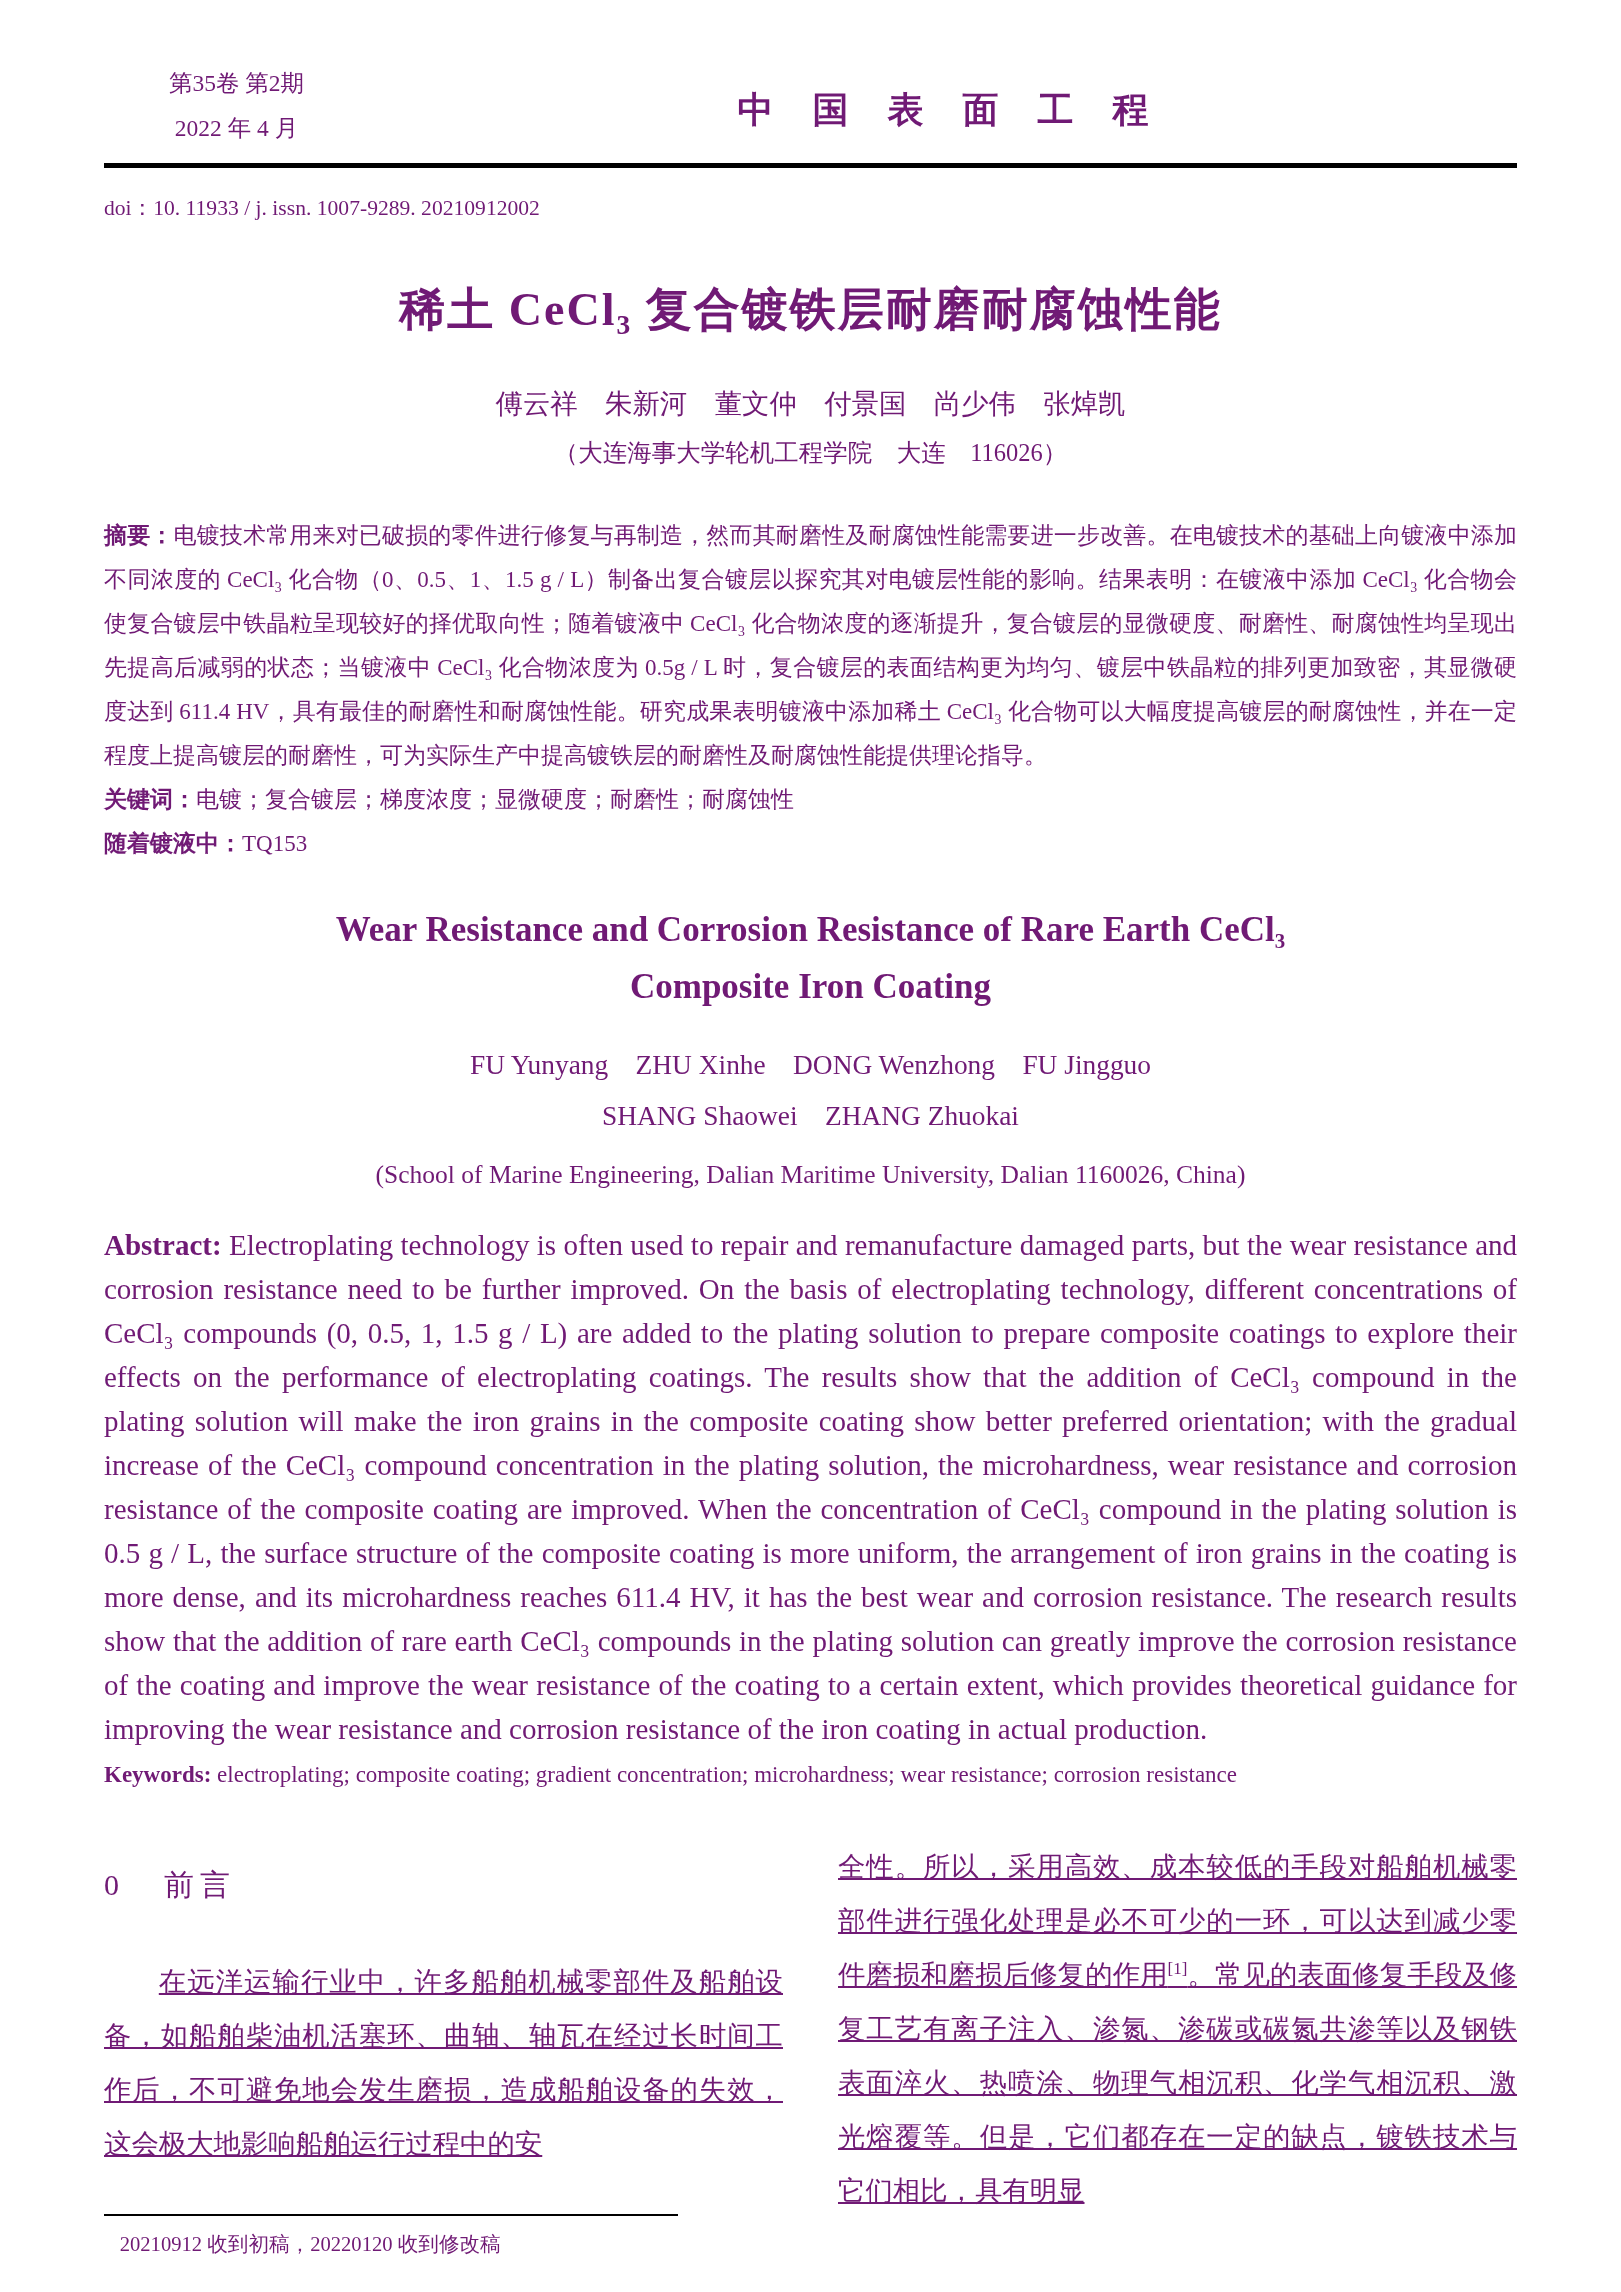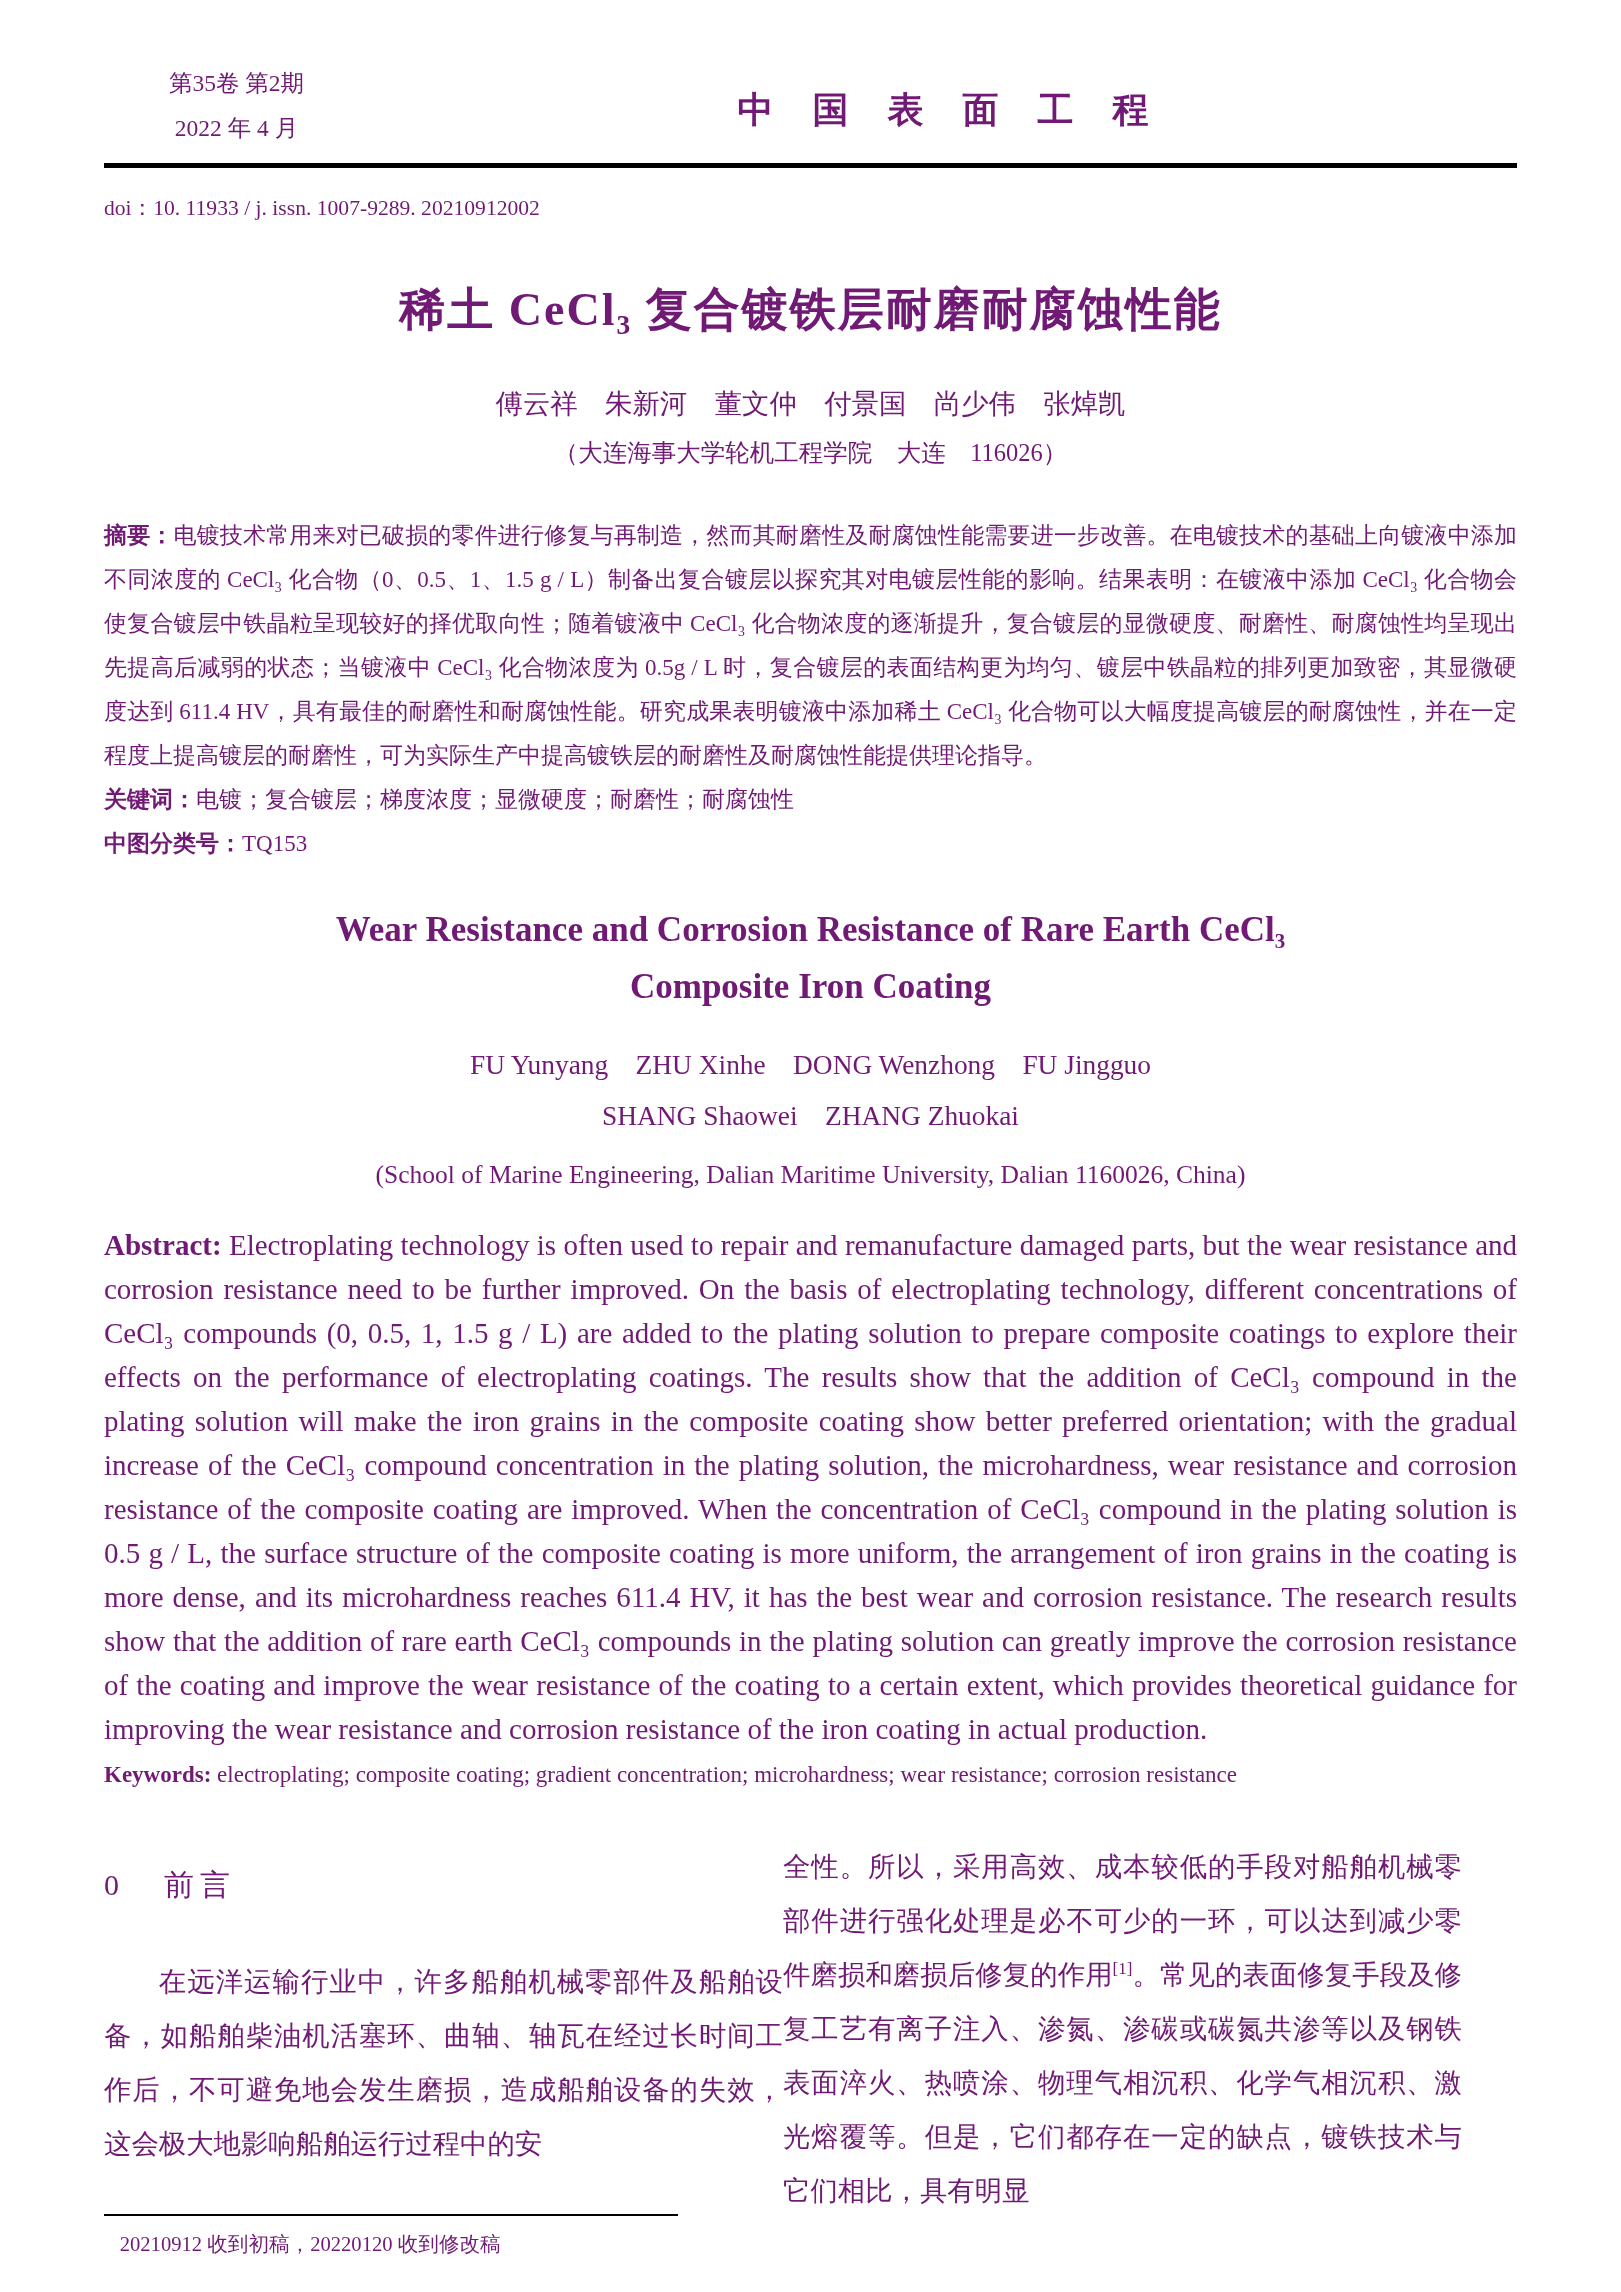--- a/index.html
+++ b/index.html
@@ -37,21 +37,21 @@
   .lab { font-weight: bold; }
 
   
   .title-en { margin-top: 35px; text-align: center; font-size: 35px; font-weight: bold; line-height: 57px; }
   .authors-en { margin-top: 25.5px; text-align: center; font-size: 27.4px; line-height: 51px; }
   .affil-en { margin-top: 17.6px; text-align: center; font-size: 25.5px; }
   .abstract-en { margin-top: 33px; font-size: 29px; line-height: 44px; text-align: justify; }
   .keywords-en { font-size: 23px; line-height: 44px; text-align: justify; margin-top: 2px; }
 
   
-  .columns { display: flex; margin-top: 43px; }
+  .columns { display: flex; gap: 55px; margin-top: 43px; text-decoration: underline; }
   .col { width: 679px; }
   .sec-heading { margin-top: 25.5px; font-size: 30px; }
   .sec-num { display: inline-block; }
   .sec-title { display: inline-block; margin-left: 45px; letter-spacing: 5.9px; }
   .body-par { margin-top: 49px; font-size: 27.4px; line-height: 54px; text-align: justify; text-indent: 2em; }
   .body-par-right { margin-top: 0; font-size: 27.4px; line-height: 54px; text-align: justify; text-indent: 0; }
   .supref { vertical-align: super; font-size: 0.62em; line-height: 0; }
 
   
   .footnote { position: absolute; left: 104px; bottom: 35px; width: 574px; border-top: 2.9px solid #000; padding-top: 14px; }
@@ -75,21 +75,21 @@
 
   <div class="doi-line">doi：10. 11933 / j. issn. 1007-9289. 20210912002</div>
 
   <div class="title-cn">稀土 CeCl₃ 复合镀铁层耐磨耐腐蚀性能</div>
   <div class="authors-cn pre">傅云祥　朱新河　董文仲　付景国　尚少伟　张焯凯</div>
   <div class="affil-cn">（大连海事大学轮机工程学院　大连　116026）</div>
 
   <div class="abstract-cn"><span class="lab">摘要：</span><span>电镀技术常用来对已破损的零件进行修复与再制造，然而其耐磨性及耐腐蚀性能需要进一步改善。在电镀技术的基础上向镀液中添加不同浓度的 CeCl₃ 化合物（0、0.5、1、1.5 g / L）制备出复合镀层以探究其对电镀层性能的影响。结果表明：在镀液中添加 CeCl₃ 化合物会使复合镀层中铁晶粒呈现较好的择优取向性；随着镀液中 CeCl₃ 化合物浓度的逐渐提升，复合镀层的显微硬度、耐磨性、耐腐蚀性均呈现出先提高后减弱的状态；当镀液中 CeCl₃ 化合物浓度为 0.5g / L 时，复合镀层的表面结构更为均匀、镀层中铁晶粒的排列更加致密，其显微硬度达到 611.4 HV，具有最佳的耐磨性和耐腐蚀性能。研究成果表明镀液中添加稀土 CeCl₃ 化合物可以大幅度提高镀层的耐腐蚀性，并在一定程度上提高镀层的耐磨性，可为实际生产中提高镀铁层的耐磨性及耐腐蚀性能提供理论指导。</span></div>
 
   <div class="kv-line"><span class="lab">关键词：</span><span>电镀；复合镀层；梯度浓度；显微硬度；耐磨性；耐腐蚀性</span></div>
-  <div class="kv-line"><span class="lab">中图分类号：</span><span>TQ153</span></div>
+  <div class="kv-line"><span class="lab">随着镀液中：</span><span>TQ153</span></div>
 
   <div class="title-en">
     <div>Wear Resistance and Corrosion Resistance of Rare Earth CeCl₃</div>
     <div>Composite Iron Coating</div>
   </div>
   <div class="authors-en">
     <div class="pre">FU Yunyang    ZHU Xinhe    DONG Wenzhong    FU Jingguo</div>
     <div class="pre">SHANG Shaowei    ZHANG Zhuokai</div>
   </div>
   <div class="affil-en">(School of Marine Engineering, Dalian Maritime University, Dalian 1160026, China)</div>

